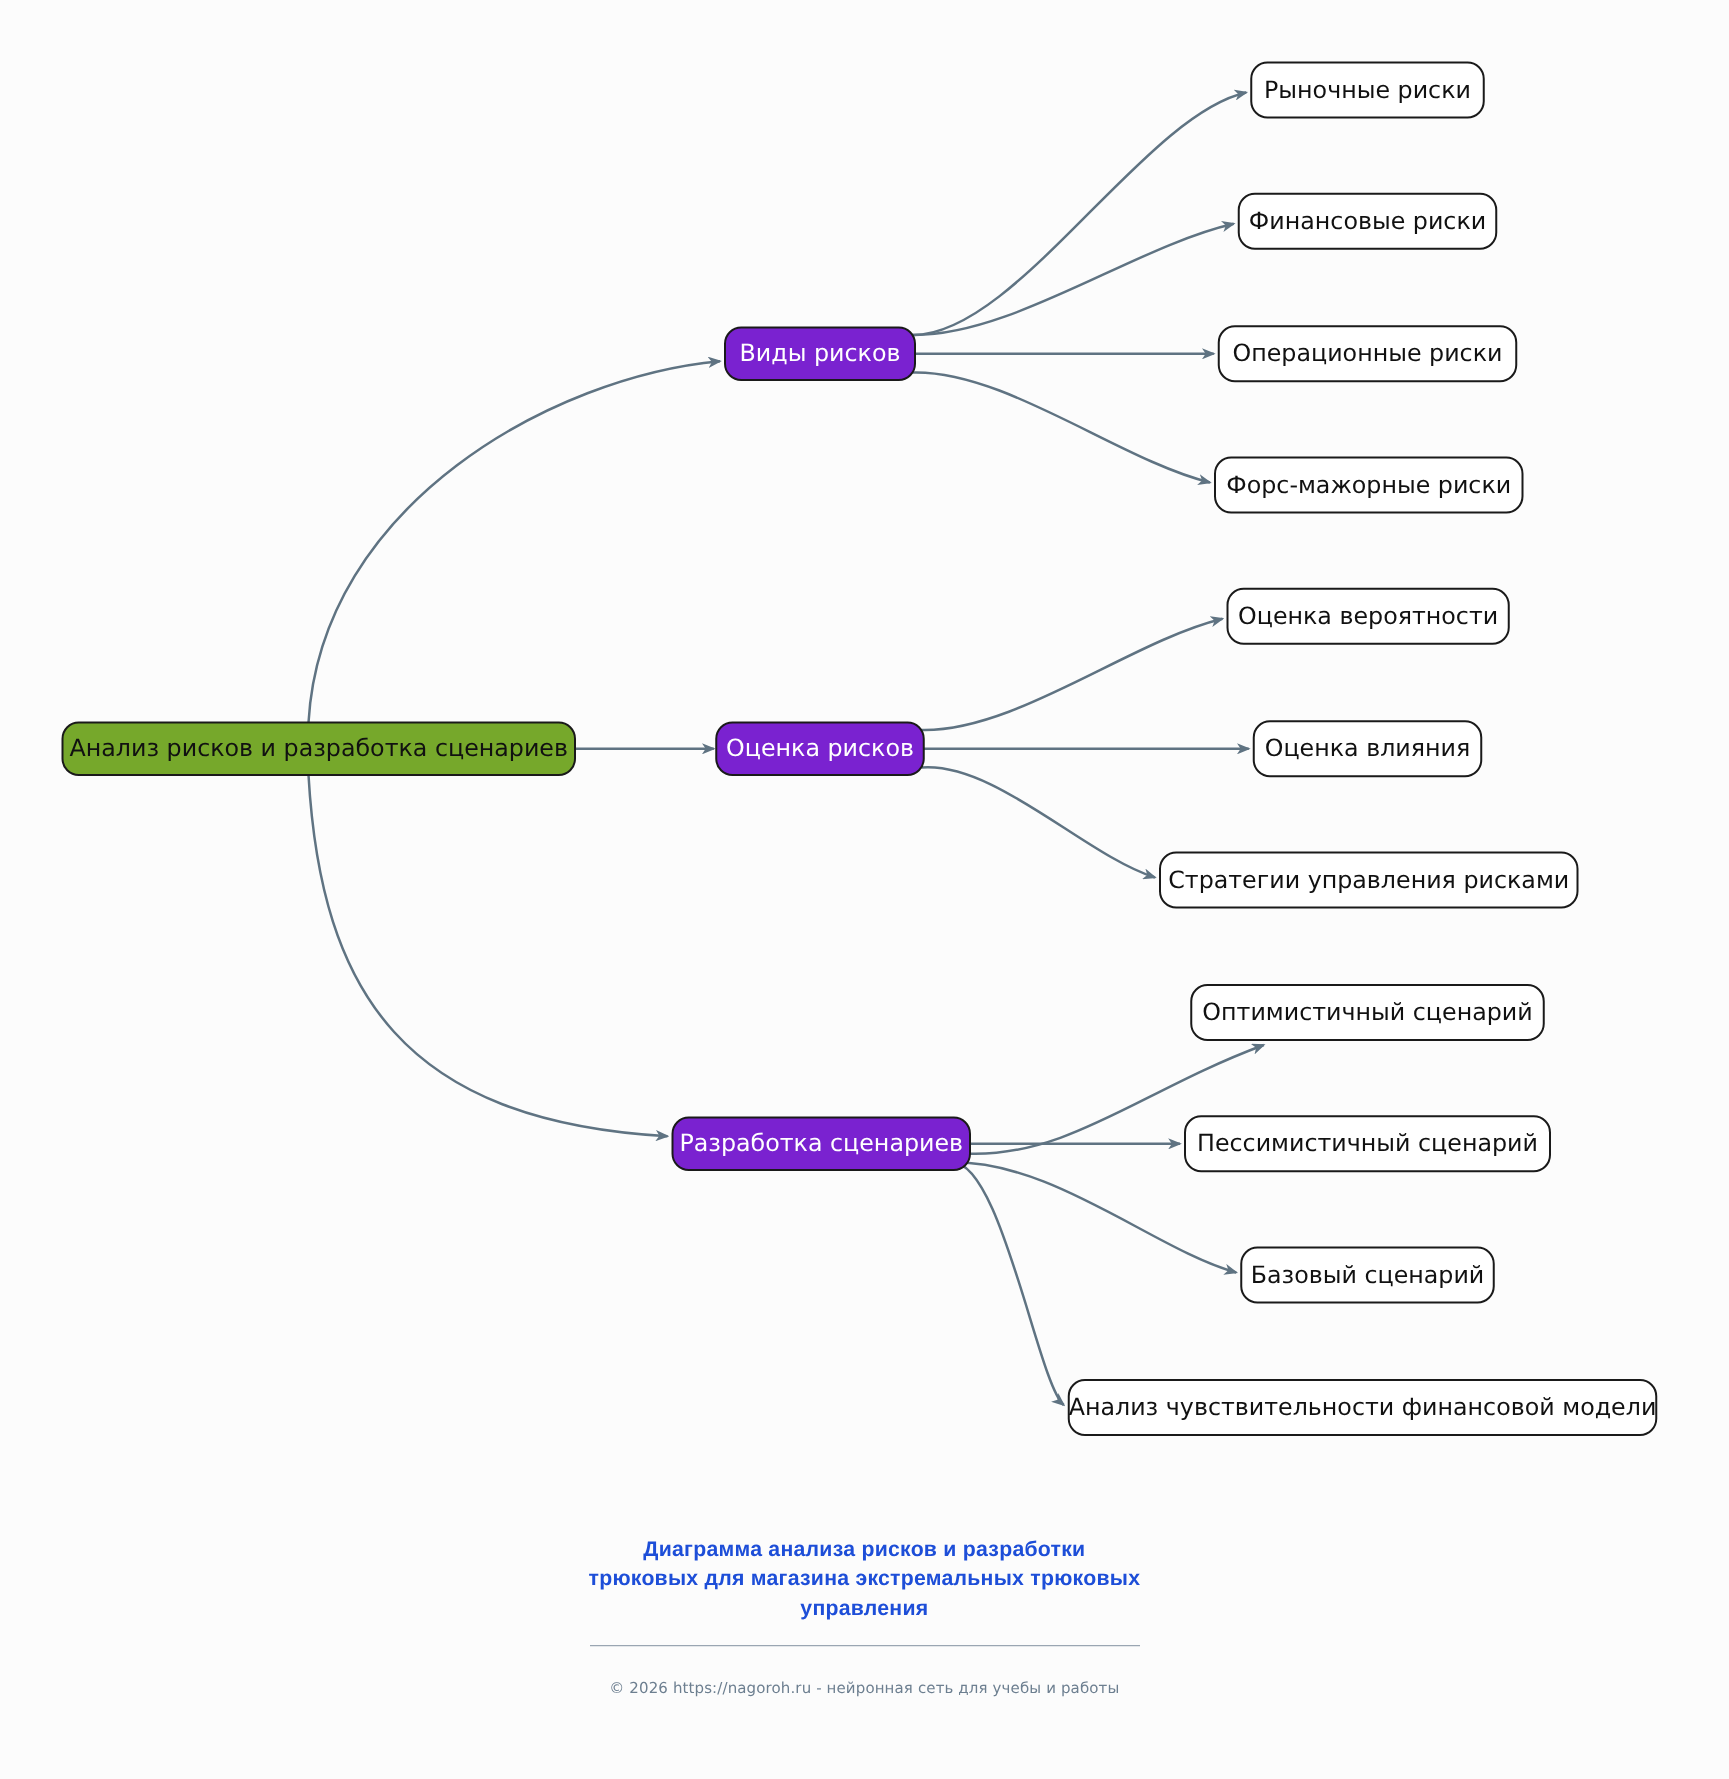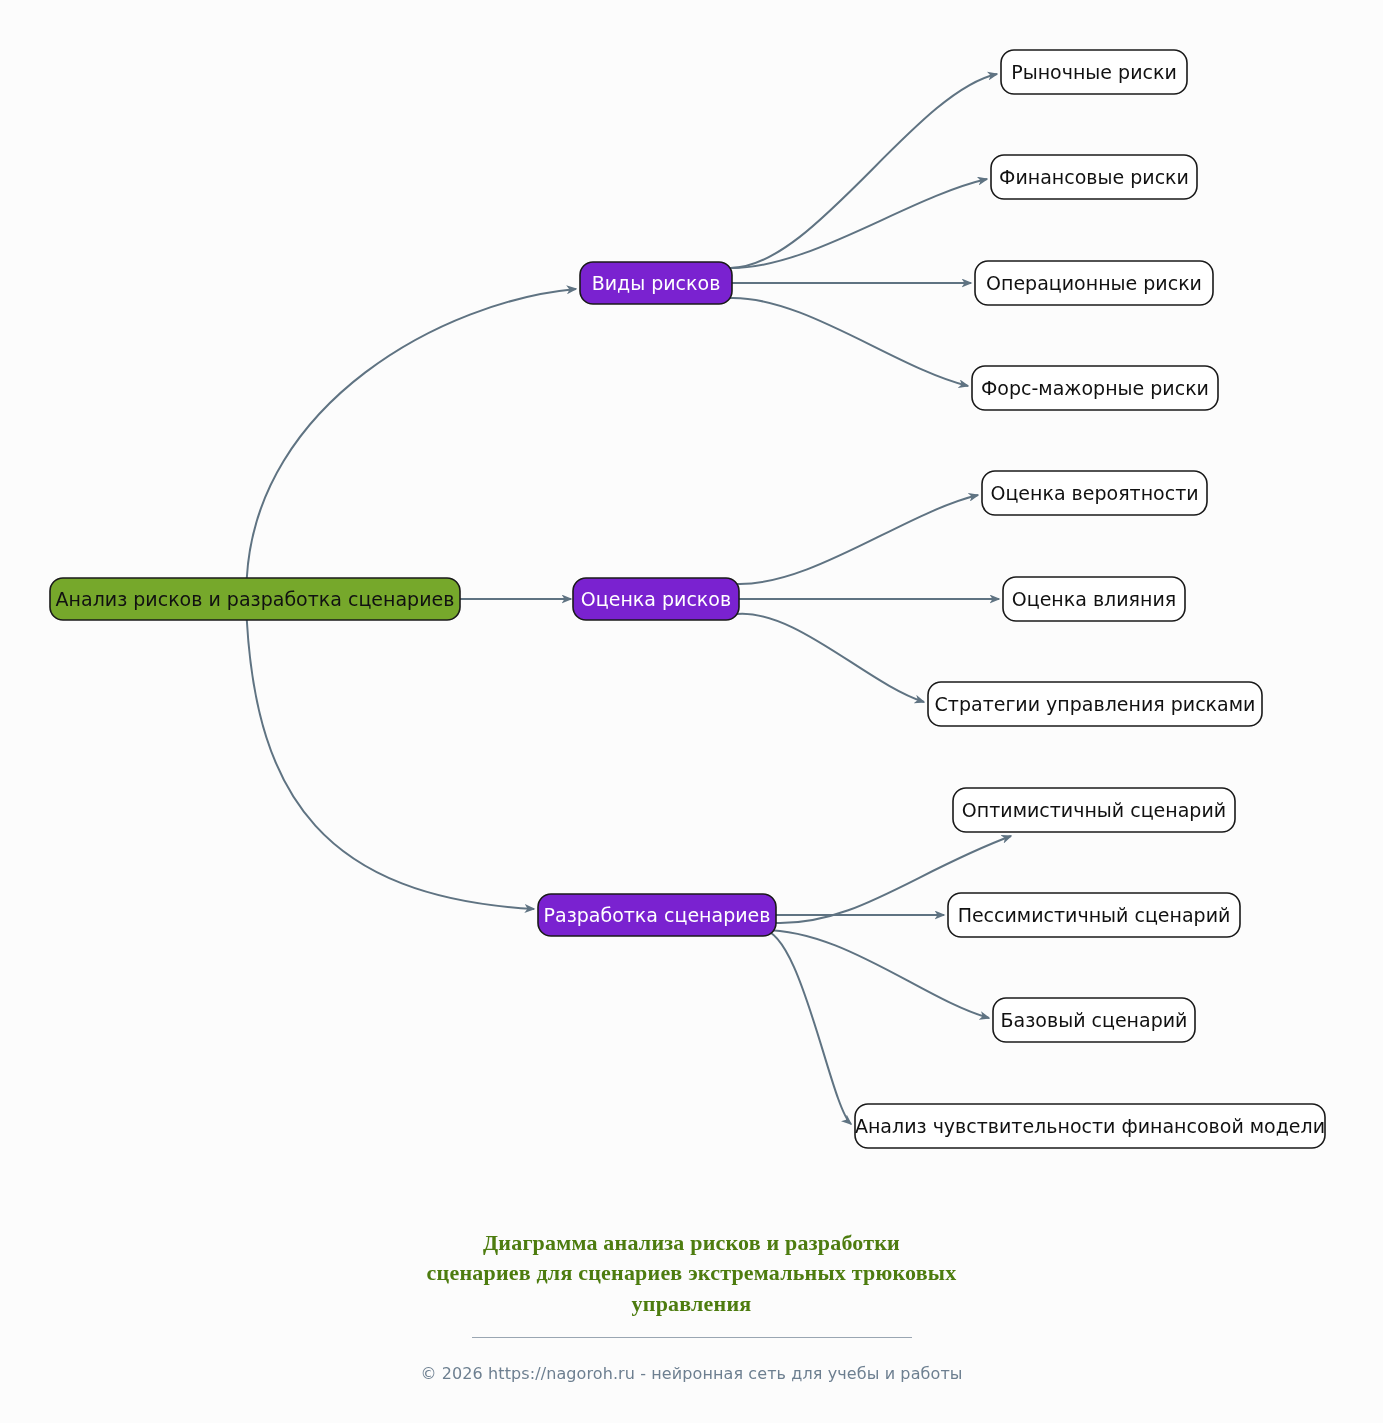--- a/index.html
+++ b/index.html
@@ -45,39 +45,39 @@
   }
   .node-label.on-dark { fill: #ffffff; }
   .footer {
     position: absolute;
     left: 0;
     right: 0;
     top: 1228px;
     text-align: center;
   }
   .caption {
-    font-family: Liberation Serif, serif;
-    font-size: 22px;
+    font-family: Liberation Sans, sans-serif;
+    font-size: 17px;
     font-weight: bold;
-    color: #4d7c0f;
+    color: #1d4ed8;
     line-height: 1.38;
     letter-spacing: 0.2px;
     margin: 0 auto;
     width: 560px;
   }
   .caption-line { display: block; }
   .rule {
     width: 440px;
     height: 0;
     border-top: 1.5px solid #9aa6b2;
     margin: 18px auto 0 auto;
   }
   .copyright {
     font-family: "DejaVu Sans", sans-serif;
-    font-size: 16px;
+    font-size: 12px;
     color: #6d7f90;
     margin-top: 26px;
     letter-spacing: 0.1px;
   }
 </style>
 </head>
 <body>
 
 <div id="diagram-root">
   <svg id="mindmap" viewBox="0 0 1383 1200">
@@ -162,19 +162,19 @@
         <g>
           <rect x="855" y="1104" width="470" height="44" rx="13" ry="13" fill="#ffffff" class="node-box"></rect>
           <text x="1090" y="1127" class="node-label">Анализ чувствительности финансовой модели</text>
         </g>
       </g>
   </svg>
 
   <div class="footer">
     <div class="caption" id="caption-block">
         <span class="caption-line">Диаграмма анализа рисков и разработки</span>
-        <span class="caption-line">сценариев для сценариев экстремальных трюковых</span>
+        <span class="caption-line">трюковых для магазина экстремальных трюковых</span>
         <span class="caption-line">управления</span>
       </div>
     <div class="rule"></div>
     <div class="copyright">© 2026 https://nagoroh.ru - нейронная сеть для учебы и работы</div>
   </div>
 </div>
 
 </body></html>

